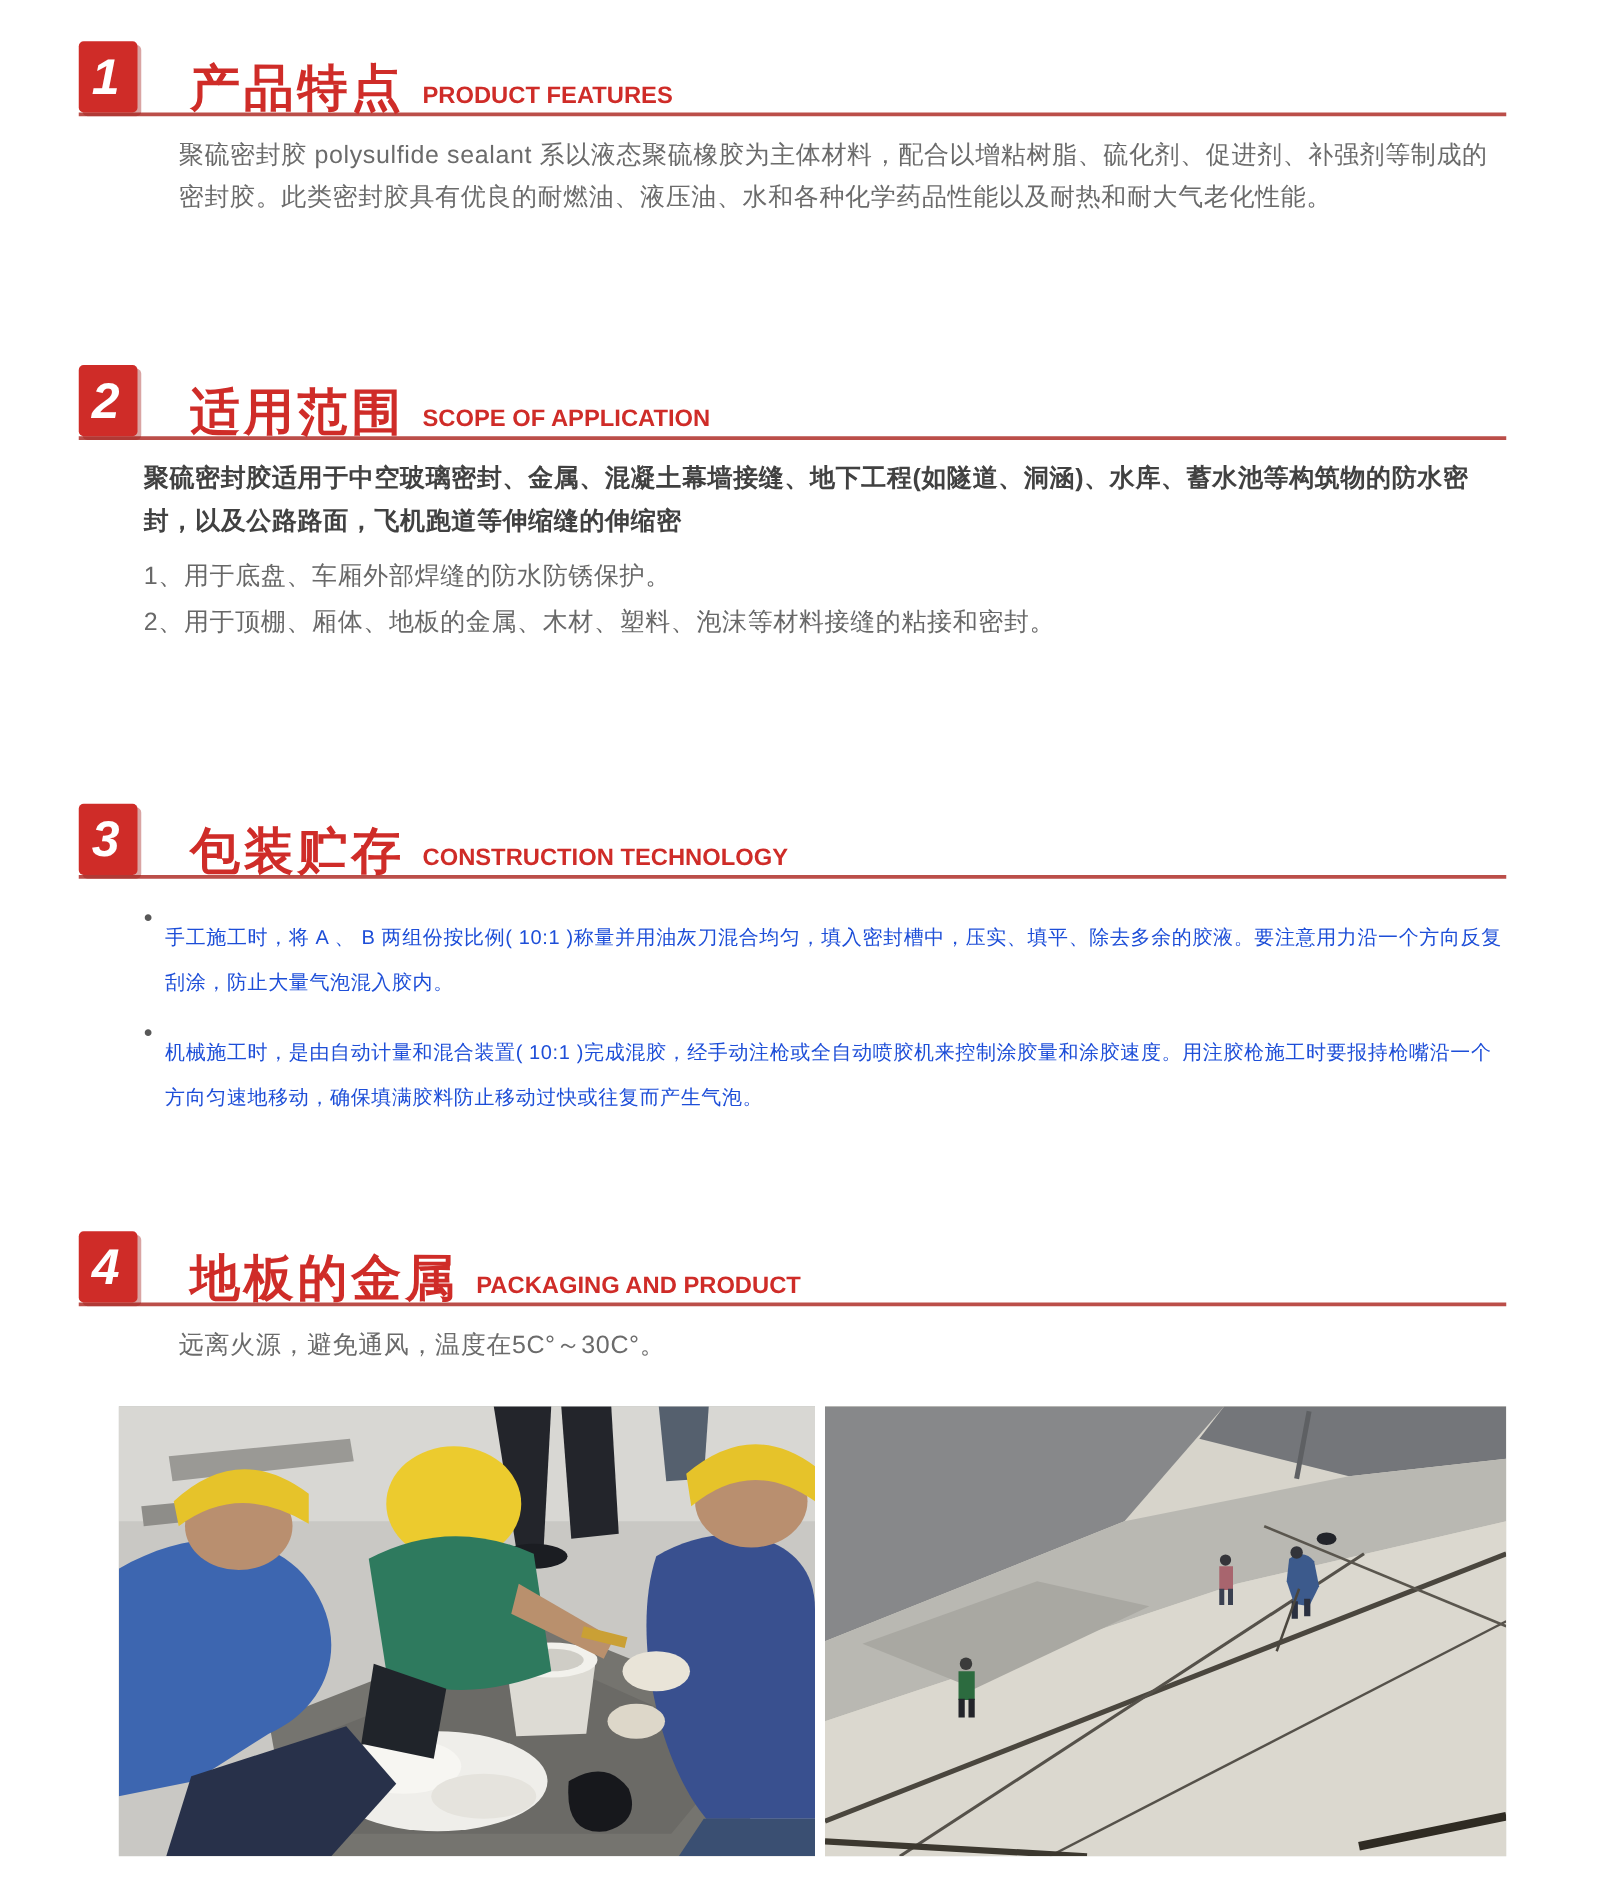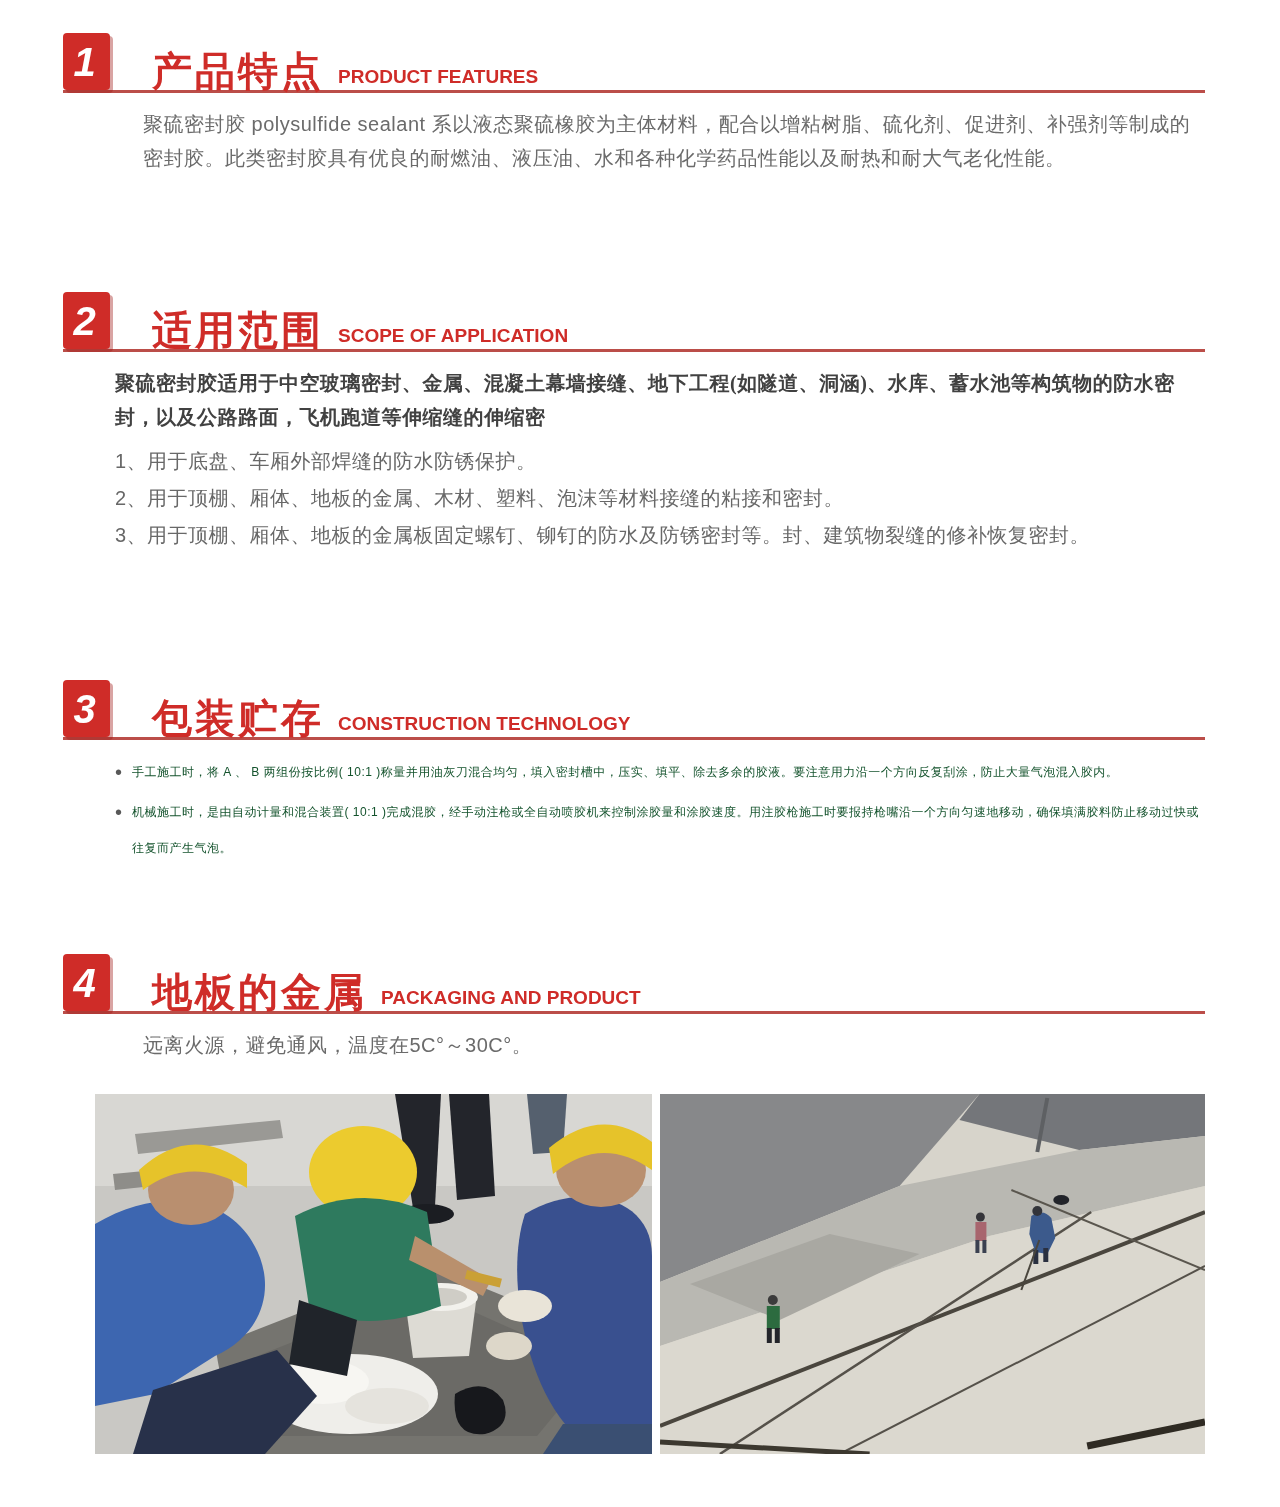--- a/index.html
+++ b/index.html
@@ -34,27 +34,27 @@
   }
   .t-en{
     color:var(--red);font-weight:700;font-size:19px;line-height:1;
     padding-bottom:4px;white-space:nowrap;letter-spacing:0;
   }
   .rule{border-bottom:3px solid var(--rule);margin-top:0;}
 
   
   .sec-body{padding-left:52px;margin-top:14px;}
   .para{font-size:20px;line-height:34px;letter-spacing:.5px;color:var(--body-gray);margin-left:28px;}
-  .lead{font-size:20px;line-height:34px;letter-spacing:.5px;font-weight:700;color:var(--lead-dark);font-family:Liberation Serif, serif;}
+  .lead{font-size:20px;line-height:34px;letter-spacing:.5px;font-weight:700;color:var(--lead-dark);}
   .num-list{margin-top:12px;}
   .num-list .li{font-size:20px;line-height:30px;letter-spacing:.5px;margin-bottom:7px;color:#686868;}
   .bullets{margin-top:14px;}
   .bullet{display:flex;gap:10px;margin-bottom:4px;}
   .bullet .dot{flex:0 0 auto;font-size:20px;line-height:36px;color:#585858;}
-  .bullet .btxt{font-size:12px;line-height:36px;letter-spacing:.5px;color:#14532d;}
+  .bullet .btxt{font-size:16px;line-height:36px;letter-spacing:.5px;color:#1d4ed8;margin-top:16px;}
 
   .mt-s2{margin-top:117px;}
   .mt-s3{margin-top:130px;}
   .mt-s4{margin-top:88px;}
 
   
   .photos{display:flex;gap:8px;margin-top:32px;margin-left:32px;}
   .photo{height:360px;overflow:hidden;background:#cfcec9;}
   .photo svg{display:block;width:100%;height:100%;}
   .photo-left{width:557px;}
@@ -82,21 +82,20 @@
       <div class="badge">2</div>
       <div class="t-zh">适用范围</div>
       <div class="t-en">SCOPE OF APPLICATION</div>
     </div>
     <div class="rule"></div>
     <div class="sec-body">
       <div class="lead">聚硫密封胶适用于中空玻璃密封、金属、混凝土幕墙接缝、地下工程(如隧道、洞涵)、水库、蓄水池等构筑物的防水密封，以及公路路面，飞机跑道等伸缩缝的伸缩密</div>
       <div class="num-list">
         <div class="li">1、用于底盘、车厢外部焊缝的防水防锈保护。</div>
         <div class="li">2、用于顶棚、厢体、地板的金属、木材、塑料、泡沫等材料接缝的粘接和密封。</div>
-        <div class="li">3、用于顶棚、厢体、地板的金属板固定螺钉、铆钉的防水及防锈密封等。封、建筑物裂缝的修补恢复密封。</div>
       </div>
     </div>
   </div>
 
   <div class="section mt-s3">
     <div class="sec-head">
       <div class="badge">3</div>
       <div class="t-zh">包装贮存</div>
       <div class="t-en">CONSTRUCTION TECHNOLOGY</div>
     </div>

